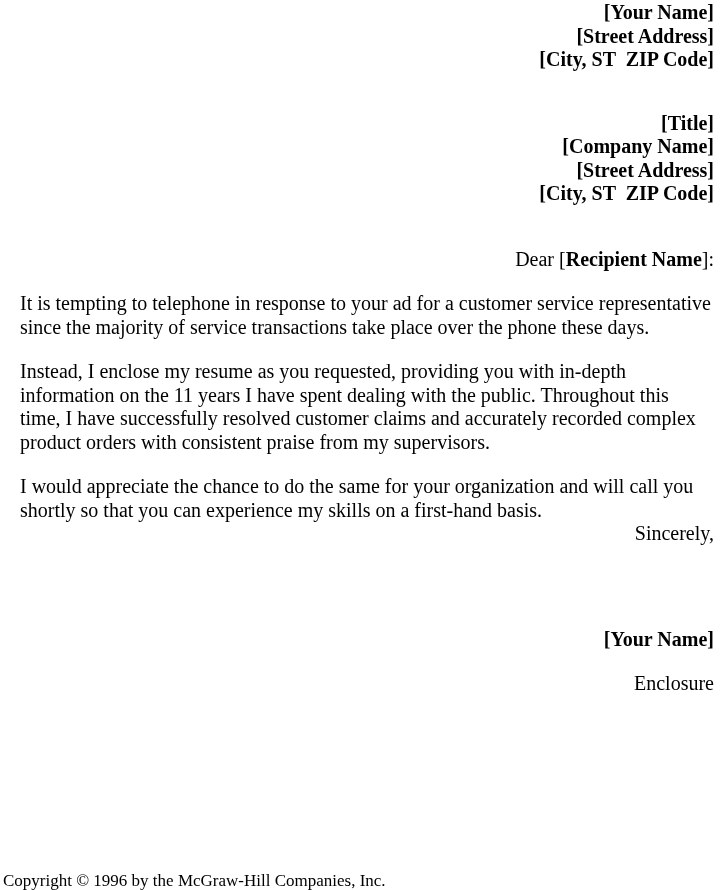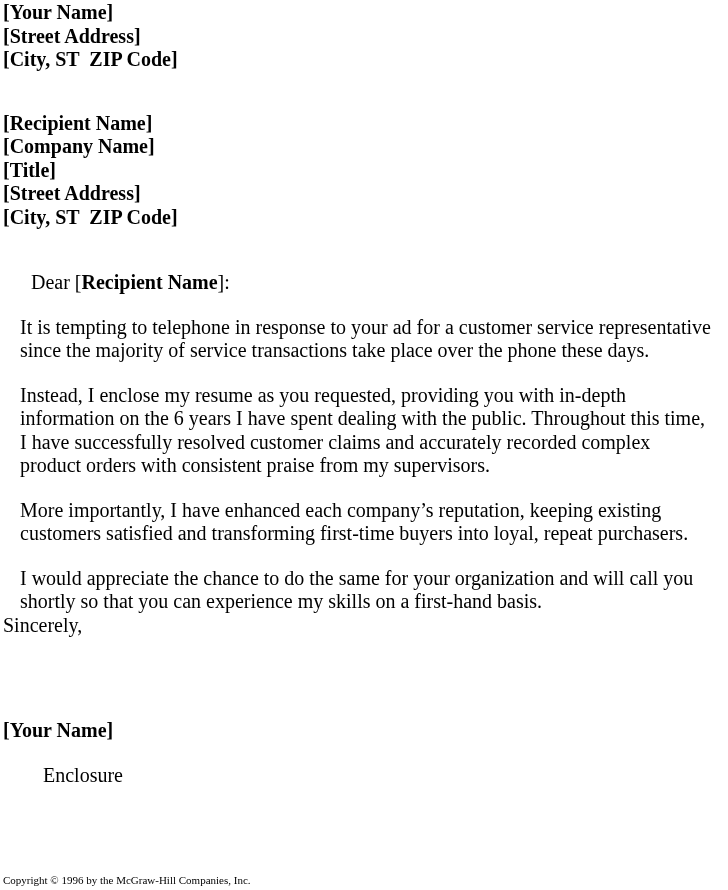--- a/index.html
+++ b/index.html
@@ -18,66 +18,65 @@
   }
   .page {
     position: relative;
     box-sizing: border-box;
     width: 728px;
     height: 890px;
     padding: 1px 14px 0 3px;
   }
   .line {
     white-space: pre-wrap;
+    text-align: right;
   }
   .bold {
     font-weight: bold;
   }
   p.para {
     margin: 21px 0 0 17px;
   }
   .recipient-block { margin-top: 40px; }
   .salutation     { margin-top: 42px; margin-left: 28px; }
   .para-3         { margin-top: 22px; }
   .closing        { }
   .signature      { margin-top: 82px; }
   .enclosure      { margin-top: 21px; margin-left: 40px; }
   .footer {
     position: absolute;
     left: 3px;
     bottom: 2px;
-    font-size: 11px;
+    font-size: 17px;
     line-height: 15px;
     white-space: pre-wrap;
   }
 </style>
 </head>
 <body>
 
 <div class="page">
 
   <div class="sender-block">
     <div class="line bold">[Your Name]</div>
     <div class="line bold">[Street Address]</div>
     <div class="line bold">[City, ST  ZIP Code]</div>
   </div>
 
   <div class="recipient-block">
-    <div class="line bold">[Recipient Name]</div>
+    <div class="line bold">[Title]</div>
     <div class="line bold">[Company Name]</div>
-    <div class="line bold">[Title]</div>
     <div class="line bold">[Street Address]</div>
     <div class="line bold">[City, ST  ZIP Code]</div>
   </div>
 
   <div class="line salutation"><span>Dear [</span><span class="bold">Recipient Name</span><span>]:</span></div>
 
   <p class="para para-1">It is tempting to telephone in response to your ad for a customer service representative since the majority of service transactions take place over the phone these days.</p>
-  <p class="para para-2">Instead, I enclose my resume as you requested, providing you with in-depth information on the 6 years I have spent dealing with the public. Throughout this time, I have successfully resolved customer claims and accurately recorded complex product orders with consistent praise from my supervisors.</p>
-  <p class="para para-3">More importantly, I have enhanced each company’s reputation, keeping existing customers satisfied and transforming first-time buyers into loyal, repeat purchasers.</p>
+  <p class="para para-2">Instead, I enclose my resume as you requested, providing you with in-depth information on the 11 years I have spent dealing with the public. Throughout this time, I have successfully resolved customer claims and accurately recorded complex product orders with consistent praise from my supervisors.</p>
   <p class="para para-4">I would appreciate the chance to do the same for your organization and will call you shortly so that you can experience my skills on a first-hand basis.</p>
 
   <div class="line closing">Sincerely,</div>
 
   <div class="line bold signature">[Your Name]</div>
 
   <div class="line enclosure">Enclosure</div>
 
   <div class="footer">Copyright © 1996 by the McGraw-Hill Companies, Inc.</div>
 

